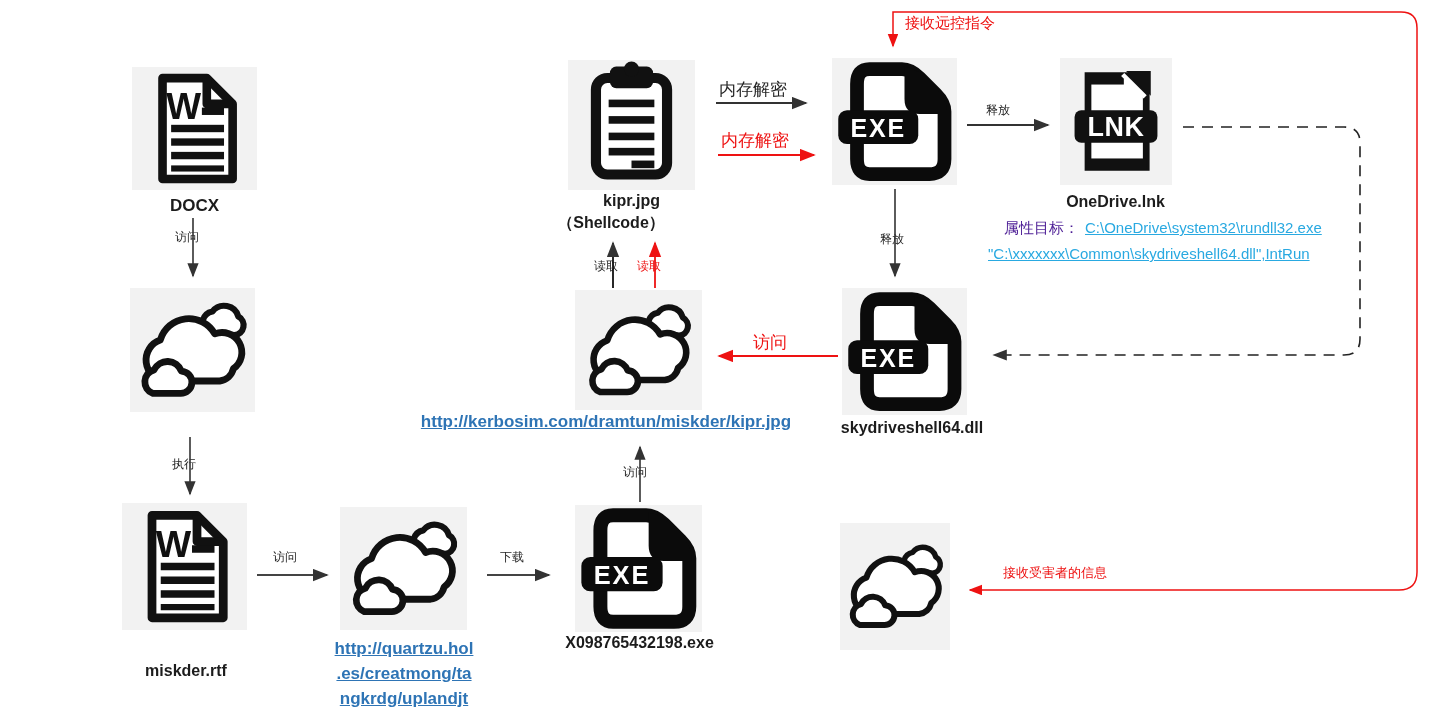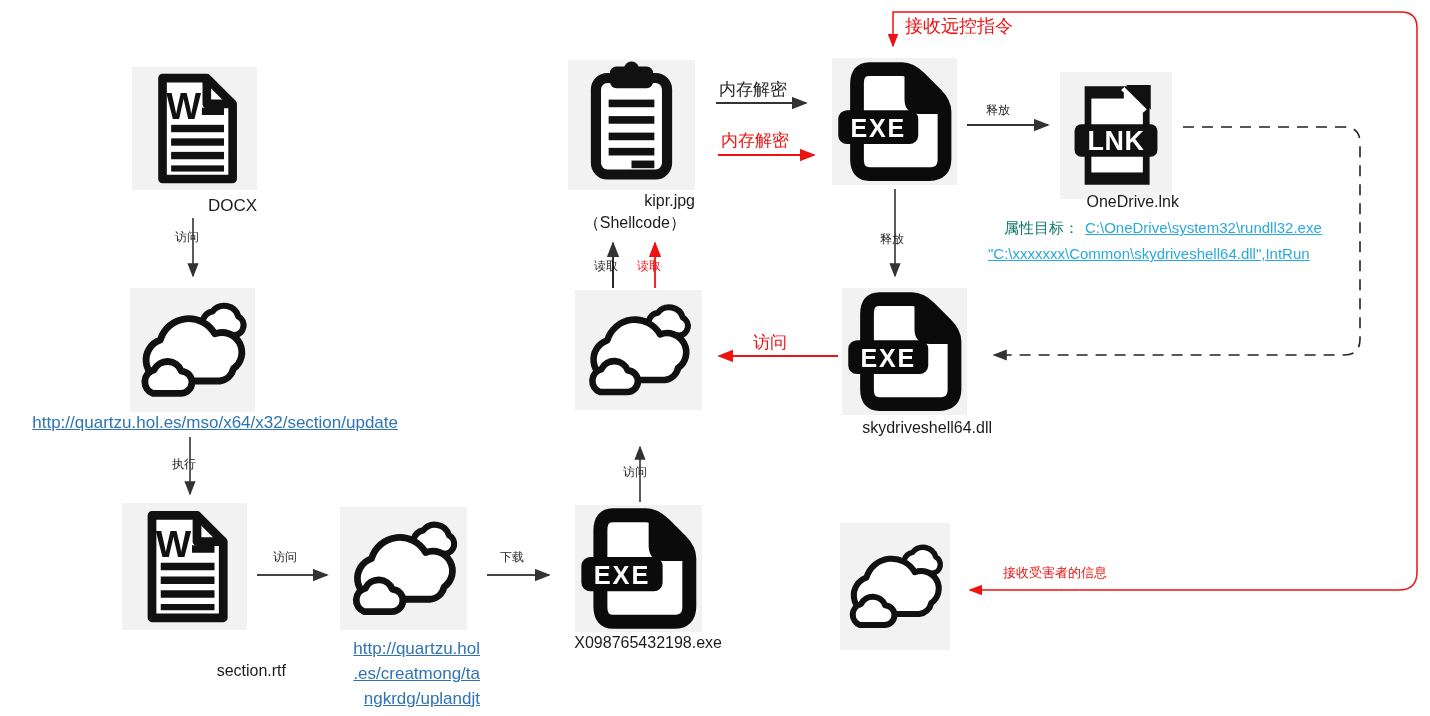--- a/index.html
+++ b/index.html
@@ -8,26 +8,26 @@
   }
   *{margin:0;padding:0;box-sizing:border-box;}
   html,body{background:#ffffff;}
   #canvas{
     position:relative;width:1430px;height:716px;background:#ffffff;overflow:hidden;
     font-family:"Liberation Sans","DejaVu Sans",sans-serif;color:var(--ink);
   }
   .tile{position:absolute;background:var(--tile);}
   .tile svg{width:100%;height:100%;display:block;}
   .lbl{position:absolute;white-space:nowrap;font-size:16px;color:#1c1c1c;}
-  .lbl.center{text-align:right;}
+  .lbl.center{text-align:center;font-weight:bold;}
   .cjk{font-size:12px;color:#262626;}
   .red-t{color:var(--red);}
   .linktext{color:var(--link);text-decoration:underline;font-size:17px;}
   .linklight{color:var(--link-light);text-decoration:underline;font-size:15px;}
-  .attr-black{color:#0f766e;font-size:15px;margin-right:6px;}
+  .attr-black{color:#4c1d95;font-size:15px;margin-right:6px;}
   #edges{position:absolute;left:0;top:0;width:1430px;height:716px;pointer-events:none;z-index:5;}
   a{cursor:pointer;}
 </style>
 </head>
 <body>
 
 <div id="canvas">
 
   <svg width="0" height="0" style="position:absolute">
     <defs>
@@ -125,21 +125,21 @@
       </svg>
   </div>
   <div class="tile" style="left:832px;top:58px;width:125px;height:127px">
     <svg viewBox="0 0 100 100">
       <path d="M30 8 H56 Q63 8 70 15 L83 28 Q90 35 90 42 V80 Q90 92 78 92 H30 Q20 92 20 80 V20 Q20 8 30 8 Z" fill="#fff" stroke="#0b0b0b" stroke-width="11" stroke-linejoin="round"></path>
       <path d="M57 6 Q66 7 72 13 L85 26 Q91 32 92 41 L92 44 H70 Q58 44 58 32 V6 Z" fill="#0b0b0b"></path>
       <rect x="5" y="41" width="64" height="27" rx="7" fill="#0b0b0b"></rect>
       <text x="37" y="62" font-size="20" font-weight="bold" font-family="Liberation Sans,sans-serif" fill="#fff" text-anchor="middle" letter-spacing="1.5">EXE</text>
     </svg>
   </div>
-  <div class="tile" style="left:1060px;top:72px;width:112px;height:127px">
+  <div class="tile" style="left:1060px;top:58px;width:112px;height:127px">
     <svg viewBox="0 0 100 100">
       <path d="M25 9 H60 L77 26 V91 H25 Z" fill="#fff" stroke="#111" stroke-width="6" stroke-linejoin="miter"></path>
       <rect x="23" y="7" width="34" height="10" fill="#111"></rect>
       <path d="M59 5 L81 27 L81 5 Z" fill="#111"></path>
       <path d="M56 8 L76 28" stroke="#fff" stroke-width="4"></path>
       <rect x="13" y="40" width="74" height="29" rx="6" fill="#111"></rect>
       <text x="50" y="63" font-size="24" font-weight="bold" font-family="Liberation Sans,sans-serif" fill="#fff" text-anchor="middle" letter-spacing="0.5">LNK</text>
       <rect x="25" y="83" width="52" height="10" fill="#111"></rect>
     </svg>
   </div>
@@ -152,30 +152,30 @@
     </svg>
   </div>
   <div class="tile" style="left:840px;top:523px;width:110px;height:127px">
     <svg viewBox="0 0 100 100">
         <use href="#ic-cloud"></use>
       </svg>
   </div>
 
   <div class="lbl center" style="left:132px;top:196px;width:125px;font-size:17px">DOCX</div>
 
-  <div class="lbl center" style="left:0px;top:413px;width:398px"><a class="linktext">http://quartzu.hol.es/mso/x64/x32/section/update</a></div>
-
-  <div class="lbl center" style="left:86px;top:662px;width:200px">section.rtf</div>
+
+  <div class="lbl center" style="left:86px;top:662px;width:200px">miskder.rtf</div>
 
   <div class="lbl center" style="left:328px;top:639px;width:152px"><a class="linktext">http://quartzu.hol</a></div>
   <div class="lbl center" style="left:328px;top:664px;width:152px"><a class="linktext">.es/creatmong/ta</a></div>
   <div class="lbl center" style="left:328px;top:689px;width:152px"><a class="linktext">ngkrdg/uplandjt</a></div>
 
   <div class="lbl center" style="left:557px;top:634px;width:165px">X098765432198.exe</div>
 
+  <div class="lbl center" style="left:420px;top:412px;width:372px"><a class="linktext">http://kerbosim.com/dramtun/miskder/kipr.jpg</a></div>
 
   <div class="lbl center" style="left:568px;top:192px;width:127px">kipr.jpg</div>
   <div class="lbl center" style="left:536px;top:213px;width:150px">（Shellcode）</div>
 
   <div class="lbl center" style="left:1052px;top:193px;width:127px">OneDrive.lnk</div>
 
   <div class="lbl" style="left:1004px;top:219px">
     <span class="attr-black">属性目标：</span><a class="linklight">C:\OneDrive\system32\rundll32.exe</a>
   </div>
   <div class="lbl" style="left:988px;top:245px">
@@ -188,17 +188,17 @@
   <div class="lbl cjk" style="left:172px;top:456px">执行</div>
   <div class="lbl cjk" style="left:273px;top:549px">访问</div>
   <div class="lbl cjk" style="left:500px;top:549px">下载</div>
   <div class="lbl cjk" style="left:623px;top:464px">访问</div>
   <div class="lbl cjk" style="left:594px;top:258px">读取</div>
   <div class="lbl cjk red-t" style="left:637px;top:258px">读取</div>
   <div class="lbl cjk" style="left:719px;top:78px;font-size:17px">内存解密</div>
   <div class="lbl cjk red-t" style="left:721px;top:129px;font-size:17px">内存解密</div>
   <div class="lbl cjk" style="left:986px;top:102px">释放</div>
   <div class="lbl cjk" style="left:880px;top:231px">释放</div>
-  <div class="lbl cjk red-t" style="left:905px;top:14px;font-size:18px">接收远控指令</div>
+  <div class="lbl cjk red-t" style="left:905px;top:14px;font-size:15px">接收远控指令</div>
   <div class="lbl cjk red-t" style="left:753px;top:331px;font-size:17px">访问</div>
   <div class="lbl cjk red-t" style="left:1003px;top:564px;font-size:13px">接收受害者的信息</div>
 
 </div>
 
 </body></html>

